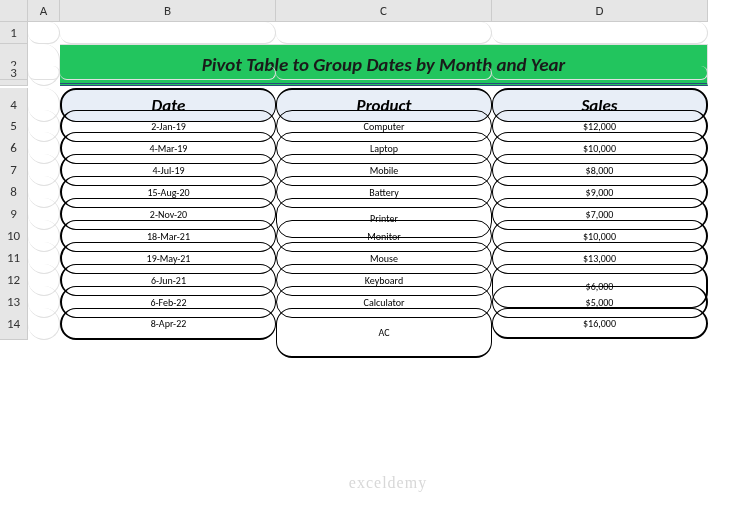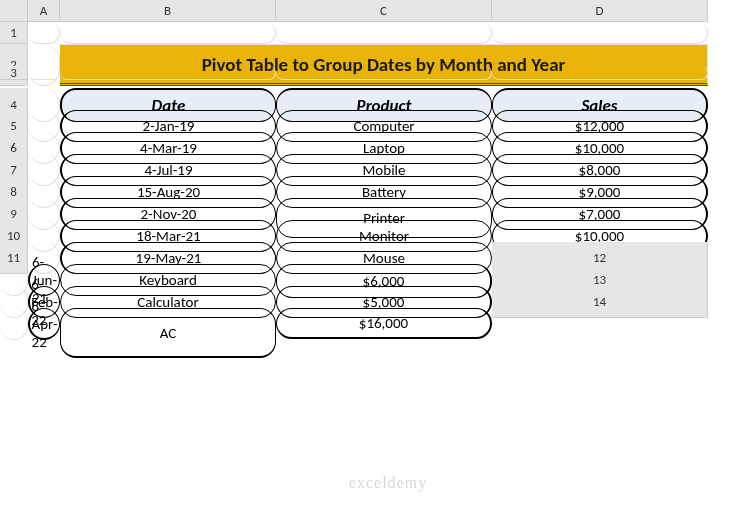--- a/index.html
+++ b/index.html
@@ -47,43 +47,44 @@
       display: flex;
       align-items: center;
       justify-content: center;
       padding: 0 6px;
       border-radius: 16px;
     }
     .row-1 { height: 22px; }
     
     .title-cell {
       grid-column: 3 / 6;
-      background: #eab308;
+      background: #22c55e;
       border-top: 1px solid #e0e0e0;
       border-right: 1px solid #e0e0e0;
       border-bottom: 3px double #2a4a7a;
       font-size: 19px;
       font-weight: bold;
+      font-style: italic;
       color: #1a1a1a;
       display: flex;
       align-items: center;
       justify-content: center;
     }
     .header-cell {
       background: #e8eef7;
       font-weight: bold;
       font-style: italic;
       font-size: 17px;
       border: 1px solid #000;
       border-top: 2px solid #000;
     }
     .header-cell.left { border-left: 2px solid #000; }
     .header-cell.right { border-right: 2px solid #000; }
     .data-cell {
-      font-size: 15px;
+      font-size: 10px;
       border: 1px solid #000;
     }
     .data-cell.left { border-left: 2px solid #000; }
     .data-cell.right { border-right: 2px solid #000; }
     .data-cell.bottom { border-bottom: 2px solid #000; }
     
     .watermark {
       position: absolute;
       bottom: 20px;
       left: 50%;
@@ -162,26 +163,27 @@
   <div class="row-header" style="height:32px;line-height:32px">10</div>
   <div class="cell" style="height:32px"></div>
   <div class="cell data-cell left" style="height:32px">18-Mar-21</div>
   <div class="cell data-cell" style="height:32px">Monitor</div>
   <div class="cell data-cell right" style="height:32px">$10,000</div>
 
   <div class="row-header" style="height:32px;line-height:32px">11</div>
   <div class="cell" style="height:32px"></div>
   <div class="cell data-cell left" style="height:32px">19-May-21</div>
   <div class="cell data-cell" style="height:32px">Mouse</div>
+  <div class="cell data-cell right" style="height:32px">$13,000</div>
 
   <div class="row-header" style="height:32px;line-height:32px">12</div>
   <div class="cell" style="height:32px"></div>
   <div class="cell data-cell left" style="height:32px">6-Jun-21</div>
   <div class="cell data-cell" style="height:32px">Keyboard</div>
-  <div class="cell data-cell right" style="height:34px">$6,000</div>
+  <div class="cell data-cell right" style="height:44px">$6,000</div>
 
   <div class="row-header" style="height:32px;line-height:32px">13</div>
   <div class="cell" style="height:32px"></div>
   <div class="cell data-cell left" style="height:32px">6-Feb-22</div>
   <div class="cell data-cell" style="height:32px">Calculator</div>
   <div class="cell data-cell right" style="height:32px">$5,000</div>
 
   <div class="row-header" style="height:32px;line-height:32px">14</div>
   <div class="cell" style="height:32px"></div>
   <div class="cell data-cell left bottom" style="height:32px">8-Apr-22</div>

